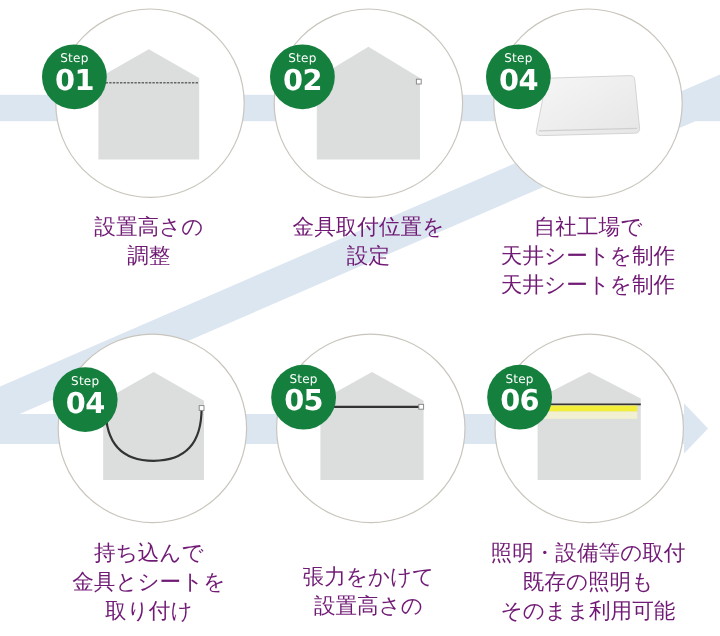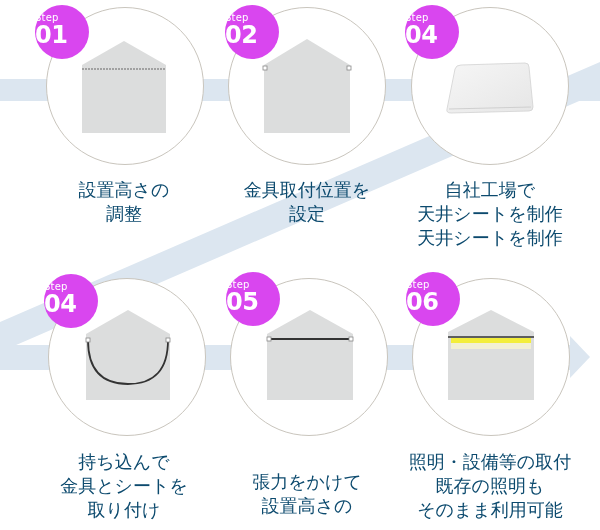--- a/index.html
+++ b/index.html
@@ -3,25 +3,25 @@
 <meta charset="utf-8">
 <style>
   html, body { margin:0; padding:0; background:#ffffff; }
   body { width:600px; height:530px; position:relative; overflow:hidden;
          font-family: "DejaVu Sans", "Liberation Sans", sans-serif; }
   .bg-svg { position:absolute; left:0; top:0; width:600px; height:530px; }
   .step-card { position:absolute; width:160px; height:160px; }
   .circle { position:absolute; left:0; top:0; width:156px; height:156px; border-radius:50%;
             background:#ffffff; border:1px solid #c9c5bd; }
   .illus { position:absolute; left:0; top:0; width:158px; height:158px; }
-  .badge { position:absolute; width:54px; height:54px; border-radius:50%; background:#d946ef;
-           color:#ffffff; text-align:left; }
+  .badge { position:absolute; width:54px; height:54px; border-radius:50%; background:#15803d;
+           color:#ffffff; text-align:center;margin-top:32px; }
   .badge .lbl { position:absolute; left:0; right:0; top:8px; font-size:10px; line-height:10px; letter-spacing:0.2px; }
   .badge .num { position:absolute; left:0; right:0; top:17px; font-size:24px; line-height:26px; font-weight:700; letter-spacing:-0.5px; }
-  .caption { position:absolute; width:200px; text-align:center; color:#0c4a6e; font-size:18px; line-height:24px; }
+  .caption { position:absolute; width:200px; text-align:center; color:#701a75; font-size:18px; line-height:24px; }
   .caption div { white-space:nowrap; }
 </style>
 </head>
 <body>
 
 <svg class="bg-svg" viewBox="0 0 600 530">
   <rect x="0" y="79" width="600" height="22" fill="#dce6f0"></rect>
   <polygon points="0,322 600,62 600,92 0,352" fill="#dce6f0"></polygon>
   <rect x="0" y="345" width="570" height="25" fill="#dce6f0"></rect>
   <polygon points="570,336 590,357 570,378" fill="#dce6f0"></polygon>

